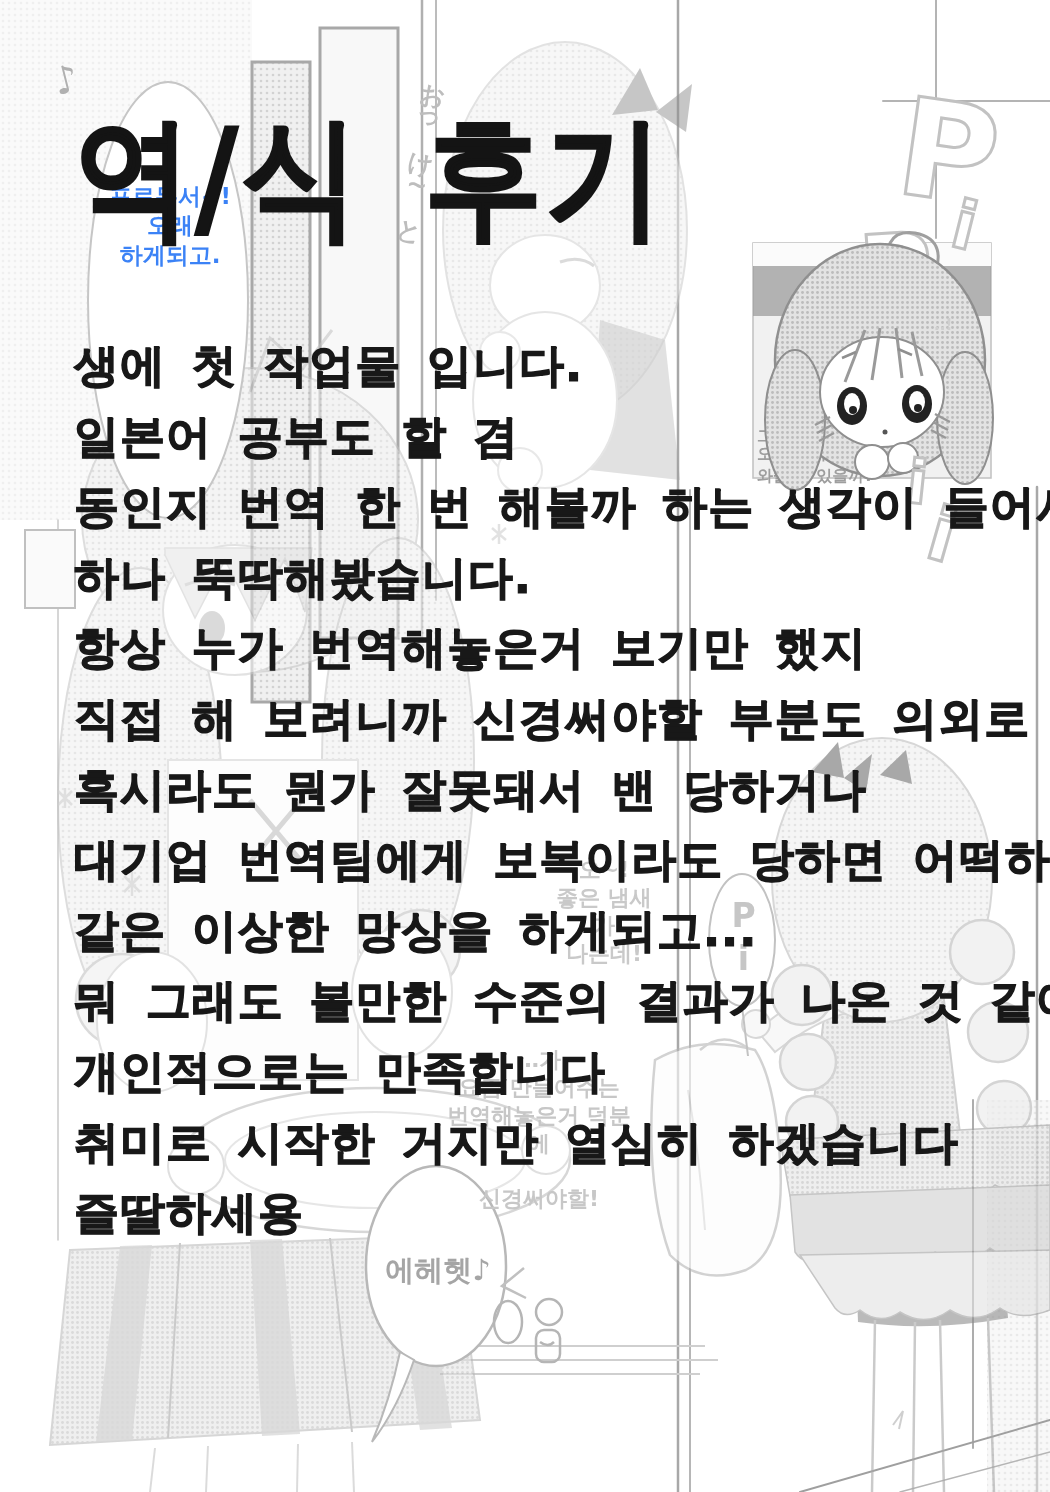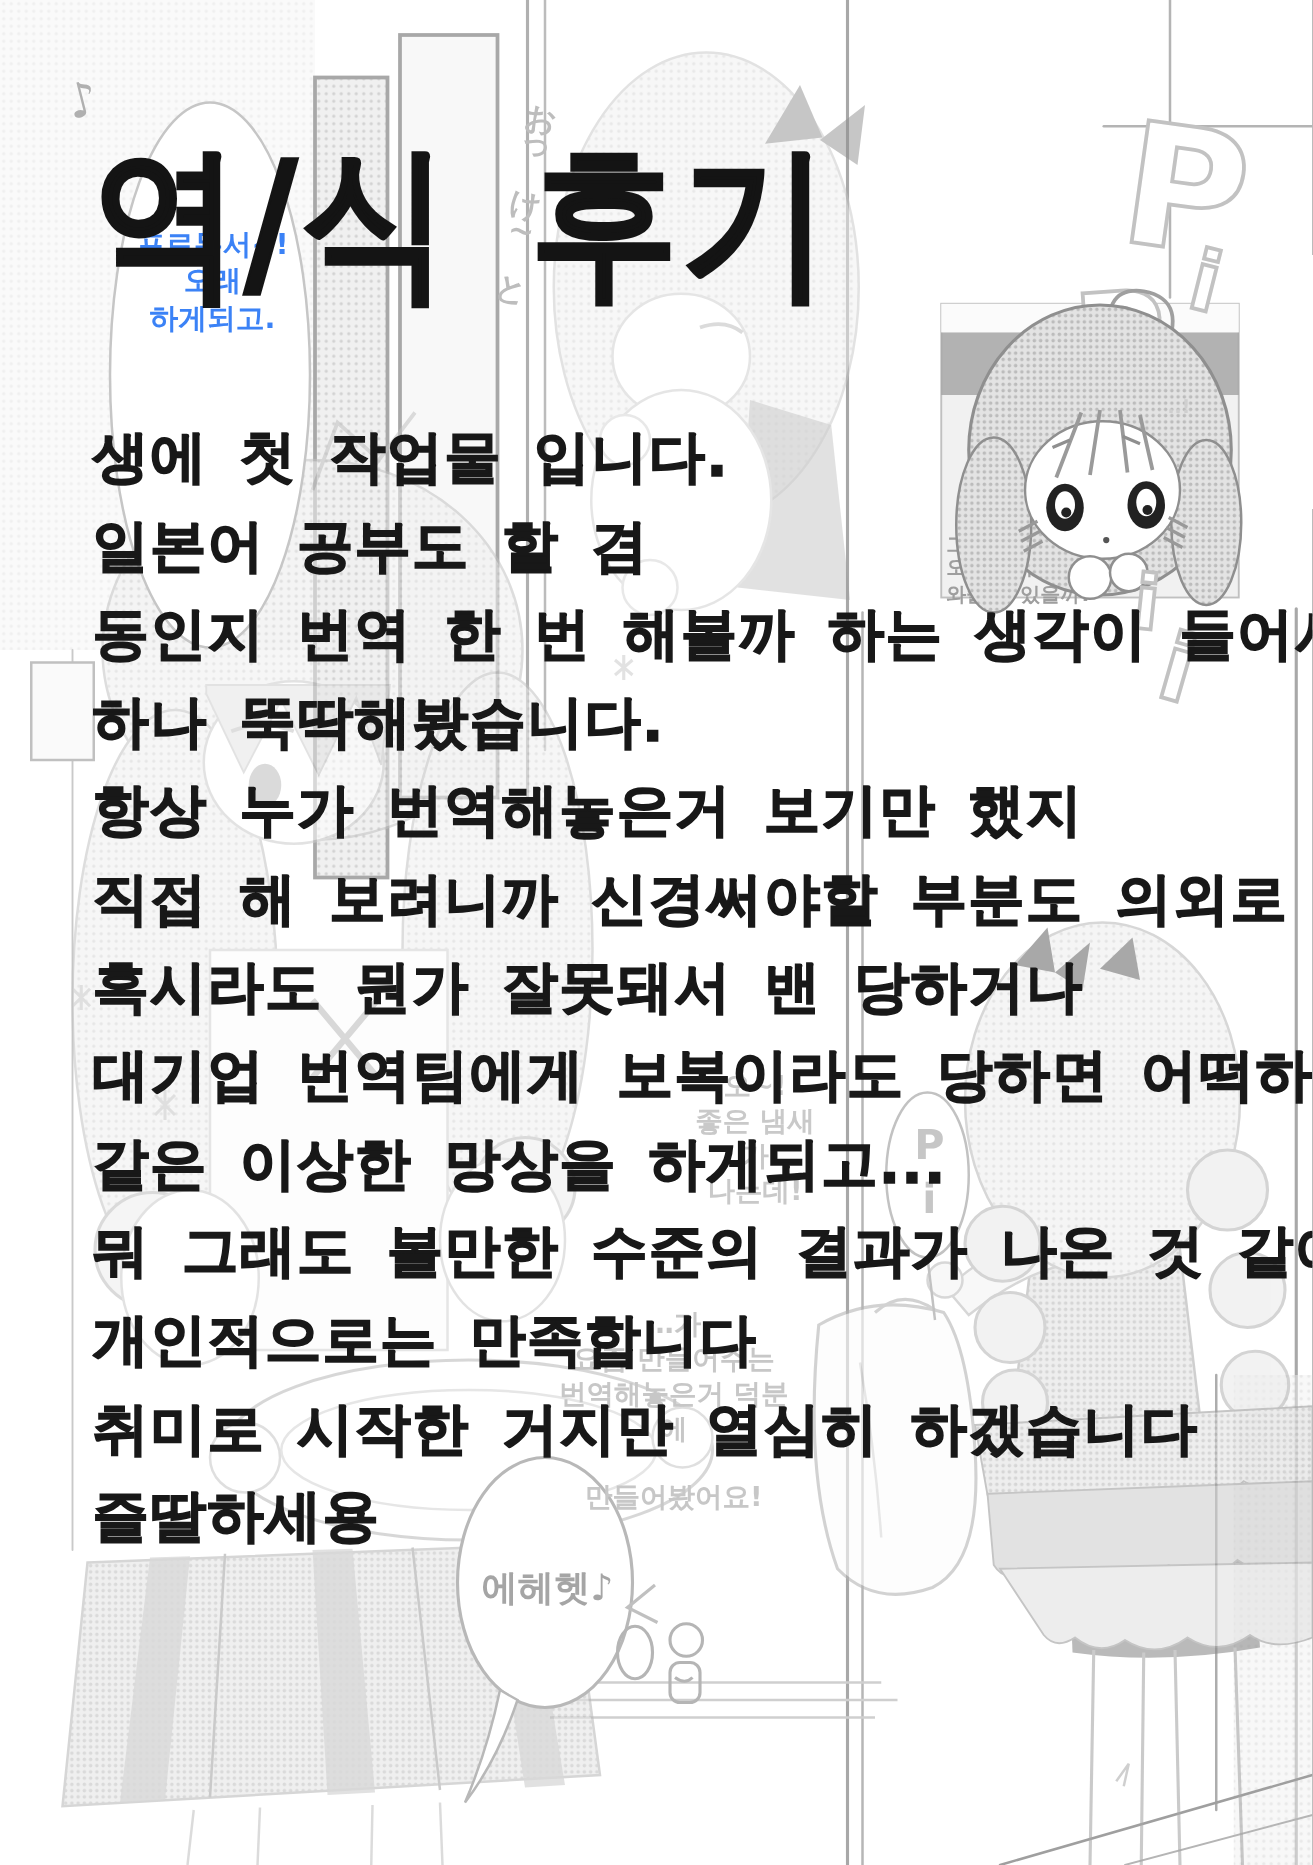--- a/index.html
+++ b/index.html
@@ -240,21 +240,21 @@
     <div>좋은 냄새가</div>
     <div>나는데!</div>
   </div>
 
   <div id="pi-bubble-text">Pi</div>
 
   <div class="ghost" id="dinner-text">
     <div>…가</div>
     <div>요즘 만들어주는</div>
     <div>번역해놓은거 덕분에</div>
-    <div class="gap">만들어봤어요!</div>
+    <div class="gap">신경써야할!</div>
   </div>
 
   <div class="ghost" id="ehehe-text">에헤헷♪</div>
 
   <h1 id="title">역/식 후기</h1>
 
   <div id="body-lines">
     <div>생에 첫 작업물 입니다.</div>
     <div>일본어 공부도 할 겸</div>
     <div>동인지 번역 한 번 해볼까 하는 생각이 들어서</div>

